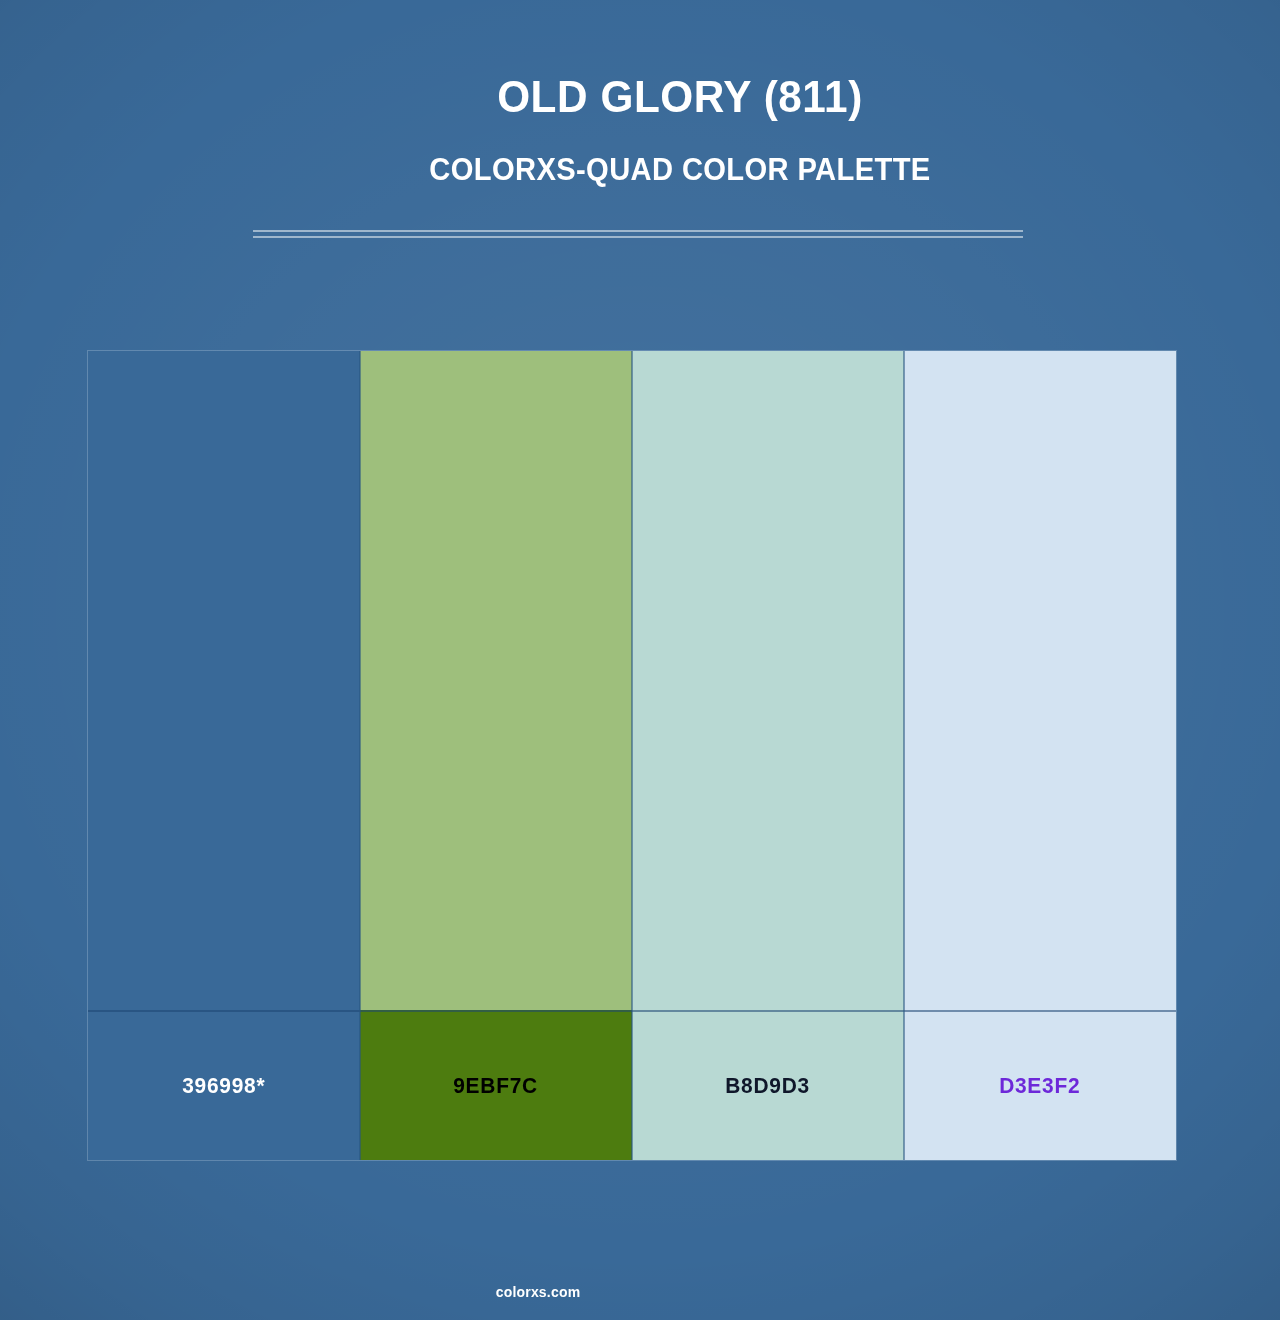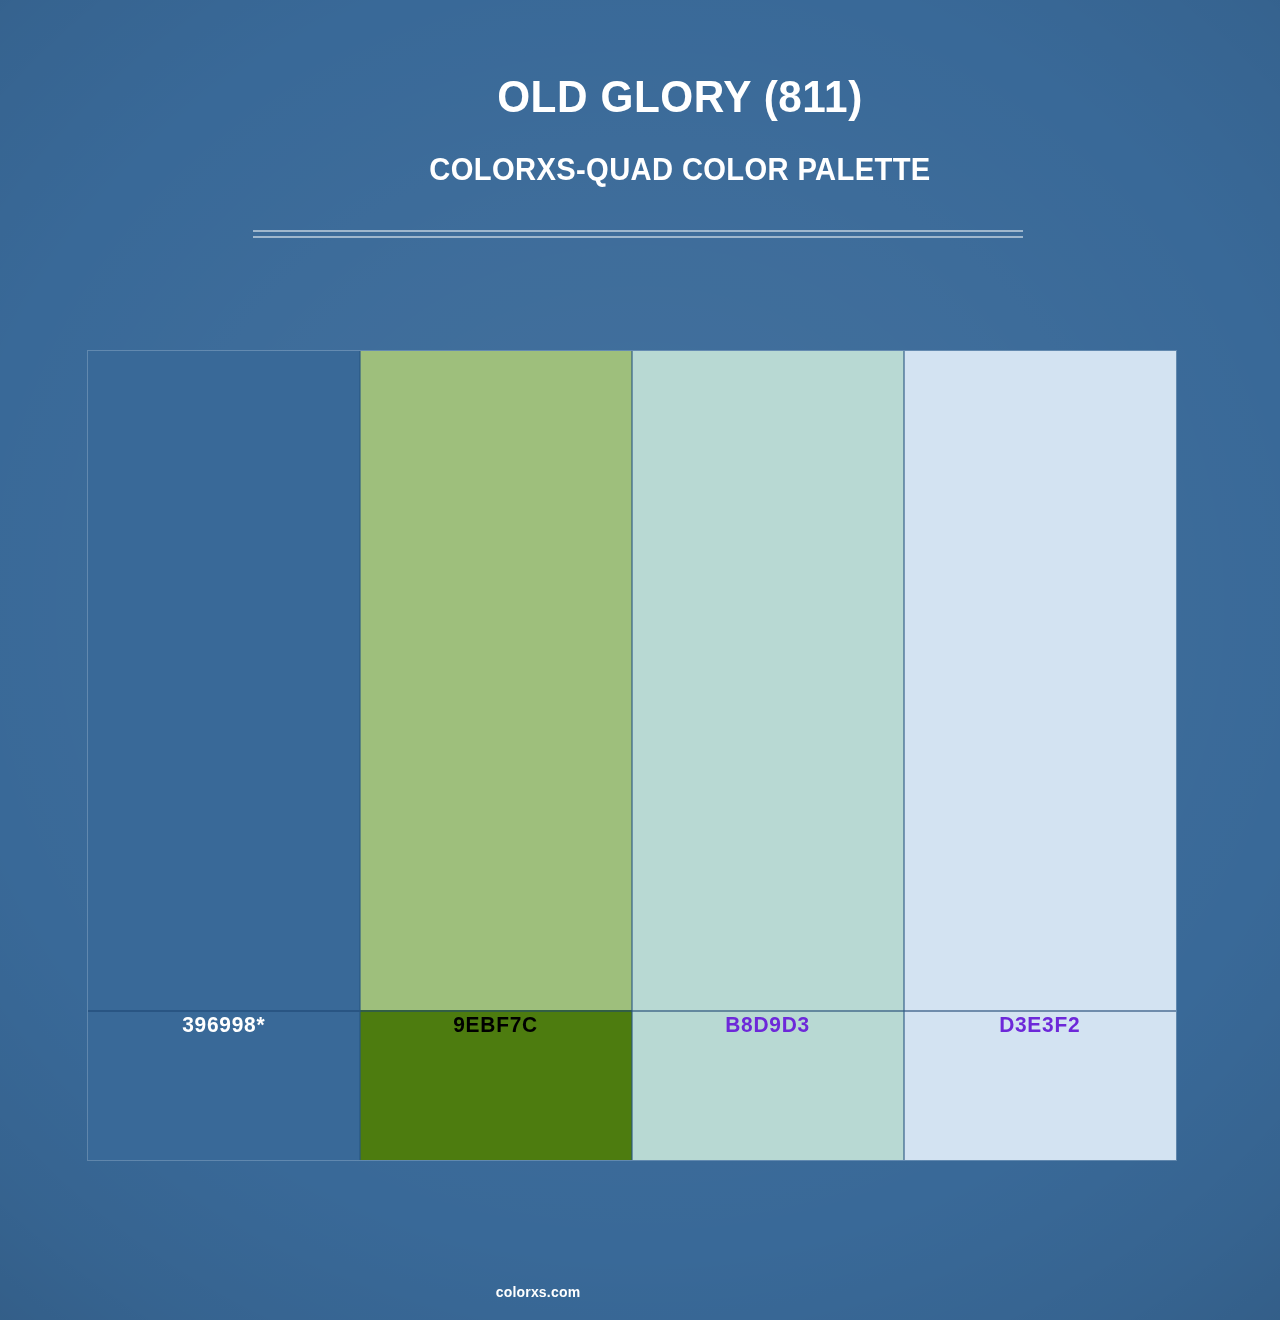--- a/index.html
+++ b/index.html
@@ -103,21 +103,21 @@
     flex-direction: column;
   }
   .swatch-chip {
     width: 100%;
     height: 659px;
   }
   .swatch-label-cell {
     width: 100%;
     height: 150px;
     display: flex;
-    align-items: flex-start;
+    align-items: center;
     justify-content: center;
     border-top: 2px solid rgba(30,70,115,0.55);
     box-sizing: border-box;
   }
   .swatch-label {
     font-size: 22px;
     font-weight: 700;
     letter-spacing: 0.8px;
     transform: scaleX(0.95);
   }
@@ -176,21 +176,21 @@
 
     <div class="swatch-col">
       <div class="swatch-chip" style="background:#9EBF7C;color:#000000;"></div>
       <div class="swatch-label-cell" style="background:#4d7c0f;color:#000000;">
         <span class="swatch-label">9EBF7C</span>
       </div>
     </div>
 
     <div class="swatch-col">
       <div class="swatch-chip" style="background:#B8D9D3;color:#000000;"></div>
-      <div class="swatch-label-cell" style="background:#B8D9D3;color:#6d28d9;">
+      <div class="swatch-label-cell" style="background:#B8D9D3;color:#0f172a;">
         <span class="swatch-label">B8D9D3</span>
       </div>
     </div>
 
     <div class="swatch-col">
       <div class="swatch-chip" style="background:#D3E3F2;color:#000000;"></div>
       <div class="swatch-label-cell" style="background:#D3E3F2;color:#6d28d9;">
         <span class="swatch-label">D3E3F2</span>
       </div>
     </div>

